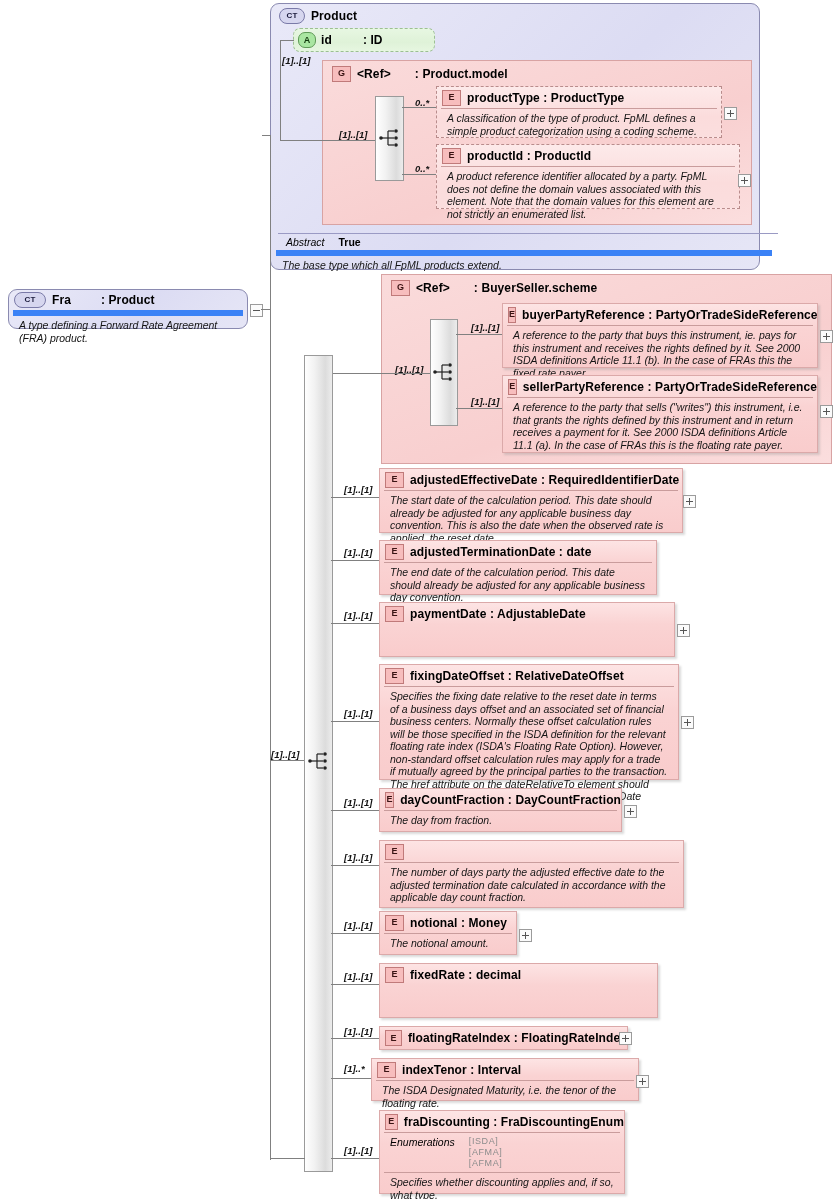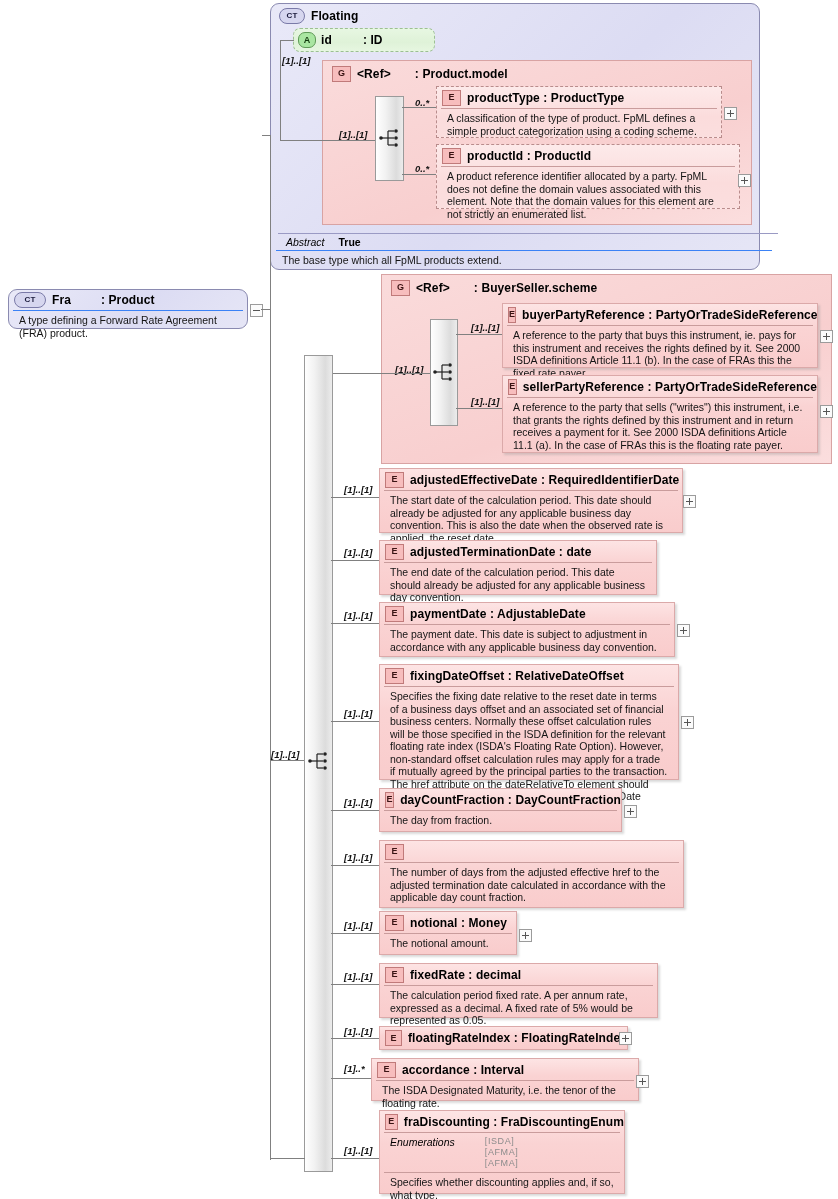--- a/index.html
+++ b/index.html
@@ -43,24 +43,24 @@
     font-family:"Liberation Sans",sans-serif;
   }
   .badge.E{background:#f7bdbd;border:1px solid #c07a7a;color:#3a1414;}
   .badge.G{background:#f7bdbd;border:1px solid #c07a7a;color:#3a1414;}
   .badge.CT{background:#d6d6ef;border:1px solid #7a7aa8;color:#1a1a3a;
      width:24px;height:14px;border-radius:8px;font-size:8px;}
   .badge.A{background:#a9e6a1;border:1px solid #5f9a57;color:#123a0e;
      width:16px;height:14px;border-radius:7px;font-size:9px;}
 
   .desc{
-    font-size:10.5px;line-height:12.5px;color:#141414;
+    font-style:italic;font-size:10.5px;line-height:12.5px;color:#141414;
     padding:3px 6px 4px 6px;border-top:1px solid #c99c9c;margin:0 4px;
   }
-  .desc.lav{border-top:1px solid #3b82f6;}
+  .desc.lav{border-top:6px solid #3b82f6;}
 
   
   .card{
     position:absolute;font-style:italic;font-size:9.5px;font-weight:bold;
     color:#111;white-space:nowrap;
   }
 
   
   .ln{position:absolute;background:#808080;}
   .lnh{height:1px;}
@@ -88,35 +88,35 @@
 
   
   .absrow{
     display:flex;gap:14px;font-size:10.5px;padding:2px 8px 2px 8px;
     border-top:1px solid #9a9ac4;margin:0 6px;
   }
   .absrow .k{font-style:italic;}
   .absrow .v{font-weight:bold;}
 
   .enum{
-    display:flex;gap:30px;font-size:10.5px;padding:3px 6px 3px 6px;
+    display:flex;gap:14px;font-size:10.5px;padding:3px 6px 3px 6px;
     border-top:1px solid #c99c9c;margin:0 4px;
   }
   .enum .k{font-style:italic;white-space:nowrap;}
   .enum .vals{display:flex;flex-direction:column;font-family:"Liberation Sans",sans-serif;
     font-size:9px;color:#8c8c8c;line-height:11px;letter-spacing:.6px;}
 </style>
 </head>
 <body>
 
 <div class="abs ct-box" style="left:270px;top:3px;width:490px;height:267px;"></div>
 
 <div class="abs hdr" style="left:274px;top:5px;width:300px;">
   <span class="badge CT">CT</span>
-  <span class="nm">Floating</span>
+  <span class="nm">Product</span>
 </div>
 
 <div class="abs attr-box" style="left:293px;top:28px;width:142px;height:24px;">
   <div class="hdr" style="height:22px;padding-left:4px;gap:5px;">
     <span class="badge A">A</span>
     <span>id</span>
     <span style="margin-left:26px;">: ID</span>
   </div>
 </div>
 
@@ -276,21 +276,20 @@
   <div class="desc">The end date of the calculation period. This date should already be adjusted for any applicable business day convention.</div>
 </div>
 <div class="card" style="left:344px;top:547px;">[1]..[1]</div>
 <div class="ln lnh" style="left:331px;top:560px;width:48px;"></div>
 
 <div class="abs elem-box" style="left:379px;top:602px;width:296px;height:55px;">
   <div class="hdr">
     <span class="badge E">E</span>
     <span>paymentDate : AdjustableDate</span>
   </div>
-  <div class="desc">The payment date. This date is subject to adjustment in accordance with any applicable business day convention.</div>
 </div>
 <div class="plus" style="left:677px;top:624px;"></div>
 <div class="card" style="left:344px;top:610px;">[1]..[1]</div>
 <div class="ln lnh" style="left:331px;top:623px;width:48px;"></div>
 
 <div class="abs elem-box" style="left:379px;top:664px;width:300px;height:116px;">
   <div class="hdr">
     <span class="badge E">E</span>
     <span>fixingDateOffset : RelativeDateOffset</span>
   </div>
@@ -308,60 +307,59 @@
   <div class="desc">The day from fraction.</div>
 </div>
 <div class="plus" style="left:624px;top:805px;"></div>
 <div class="card" style="left:344px;top:797px;">[1]..[1]</div>
 <div class="ln lnh" style="left:331px;top:810px;width:48px;"></div>
 
 <div class="abs elem-box" style="left:379px;top:840px;width:305px;height:68px;">
   <div class="hdr">
     <span class="badge E">E</span>
   </div>
-  <div class="desc">The number of days from the adjusted effective href to the adjusted termination date calculated in accordance with the applicable day count fraction.</div>
+  <div class="desc">The number of days party the adjusted effective date to the adjusted termination date calculated in accordance with the applicable day count fraction.</div>
 </div>
 <div class="card" style="left:344px;top:852px;">[1]..[1]</div>
 <div class="ln lnh" style="left:331px;top:865px;width:48px;"></div>
 
 <div class="abs elem-box" style="left:379px;top:911px;width:138px;height:44px;">
   <div class="hdr">
     <span class="badge E">E</span>
     <span>notional  : Money</span>
   </div>
   <div class="desc">The notional amount.</div>
 </div>
 <div class="plus" style="left:519px;top:929px;"></div>
 <div class="card" style="left:344px;top:920px;">[1]..[1]</div>
 <div class="ln lnh" style="left:331px;top:933px;width:48px;"></div>
 
 <div class="abs elem-box" style="left:379px;top:963px;width:279px;height:55px;">
   <div class="hdr">
     <span class="badge E">E</span>
     <span>fixedRate : decimal</span>
   </div>
-  <div class="desc">The calculation period fixed rate. A per annum rate, expressed as a decimal. A fixed rate of 5% would be represented as 0.05.</div>
 </div>
 <div class="card" style="left:344px;top:971px;">[1]..[1]</div>
 <div class="ln lnh" style="left:331px;top:984px;width:48px;"></div>
 
 <div class="abs elem-box" style="left:379px;top:1026px;width:249px;height:24px;">
   <div class="hdr" style="height:22px;">
     <span class="badge E">E</span>
     <span>floatingRateIndex : FloatingRateIndex</span>
   </div>
 </div>
 <div class="plus" style="left:619px;top:1032px;"></div>
 <div class="card" style="left:344px;top:1026px;">[1]..[1]</div>
 <div class="ln lnh" style="left:331px;top:1038px;width:48px;"></div>
 
 <div class="abs elem-box" style="left:371px;top:1058px;width:268px;height:43px;">
   <div class="hdr">
     <span class="badge E">E</span>
-    <span>accordance : Interval</span>
+    <span>indexTenor : Interval</span>
   </div>
   <div class="desc">The ISDA Designated Maturity, i.e. the tenor of the floating rate.</div>
 </div>
 <div class="plus" style="left:636px;top:1075px;"></div>
 <div class="card" style="left:344px;top:1063px;">[1]..*</div>
 <div class="ln lnh" style="left:331px;top:1078px;width:40px;"></div>
 
 <div class="abs elem-box" style="left:379px;top:1110px;width:246px;height:84px;">
   <div class="hdr">
     <span class="badge E">E</span>

